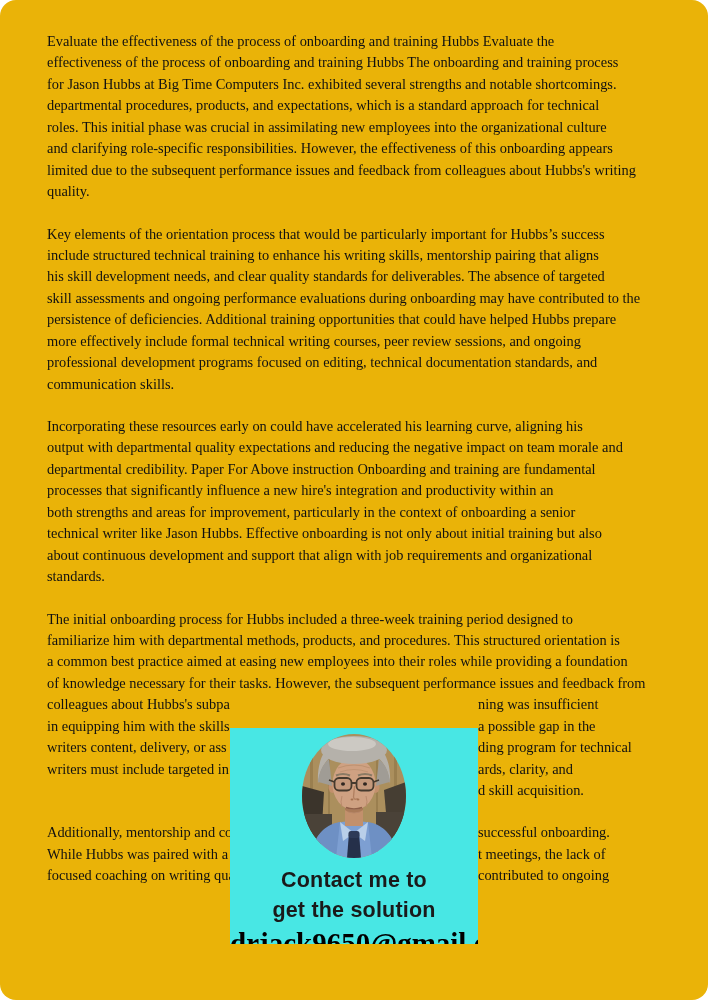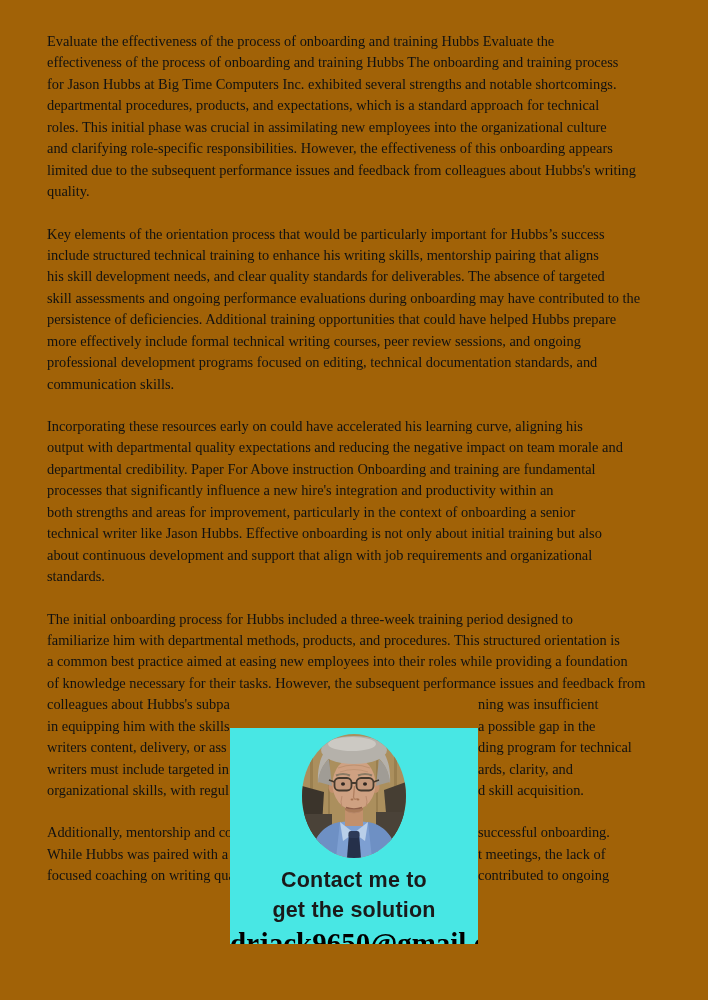--- a/index.html
+++ b/index.html
@@ -3,21 +3,21 @@
 <meta charset="utf-8">
 <style>
   html, body { margin: 0; padding: 0; }
   body {
     width: 708px; height: 1000px;
     background: #ffffff;
     position: relative;
     overflow: hidden;
     font-family: "Liberation Serif", serif;
   }
-  .page { position: absolute; inset: 0; background: #a16207; }
+  .page { position: absolute; inset: 0; background: #eab308; border-radius: 16px; }
 
   
   .textblock {
     position: absolute;
     left: 47px; top: 31px;
     width: 625px;
     color: #111111;
     font-size: 14.4px;
   }
   .para { margin: 0 0 21px 0; }
@@ -96,21 +96,21 @@
       </div>
       <div class="para">
         <div class="line">The initial onboarding process for Hubbs included a three-week training period designed to</div>
         <div class="line">familiarize him with departmental methods, products, and procedures. This structured orientation is</div>
         <div class="line">a common best practice aimed at easing new employees into their roles while providing a foundation</div>
         <div class="line">of knowledge necessary for their tasks. However, the subsequent performance issues and feedback from</div>
         <div class="line"><span>colleagues about Hubbs's subpa</span><span class="frag-right">ning was insufficient</span></div>
         <div class="line"><span>in equipping him with the skills</span><span class="frag-right">a possible gap in the</span></div>
         <div class="line"><span>writers content, delivery, or ass</span><span class="frag-right">ding program for technical</span></div>
         <div class="line"><span>writers must include targeted in</span><span class="frag-right">ards, clarity, and</span></div>
-        <div class="line"><span>organizational skills, with regul</span><span class="frag-right">d skill acquisition.</span></div>
+        <div class="line"><span class="frag-right">d skill acquisition.</span></div>
       </div>
       <div class="para">
         <div class="line"><span>Additionally, mentorship and co</span><span class="frag-right">successful onboarding.</span></div>
         <div class="line"><span>While Hubbs was paired with a</span><span class="frag-right">t meetings, the lack of</span></div>
         <div class="line"><span>focused coaching on writing qua</span><span class="frag-right">contributed to ongoing</span></div>
       </div>
     </div>
 
   <div class="overlay" style="background: rgb(72, 231, 228);">
     <svg class="photo" viewBox="0 0 104 124" xmlns="http://www.w3.org/2000/svg" aria-hidden="true">

